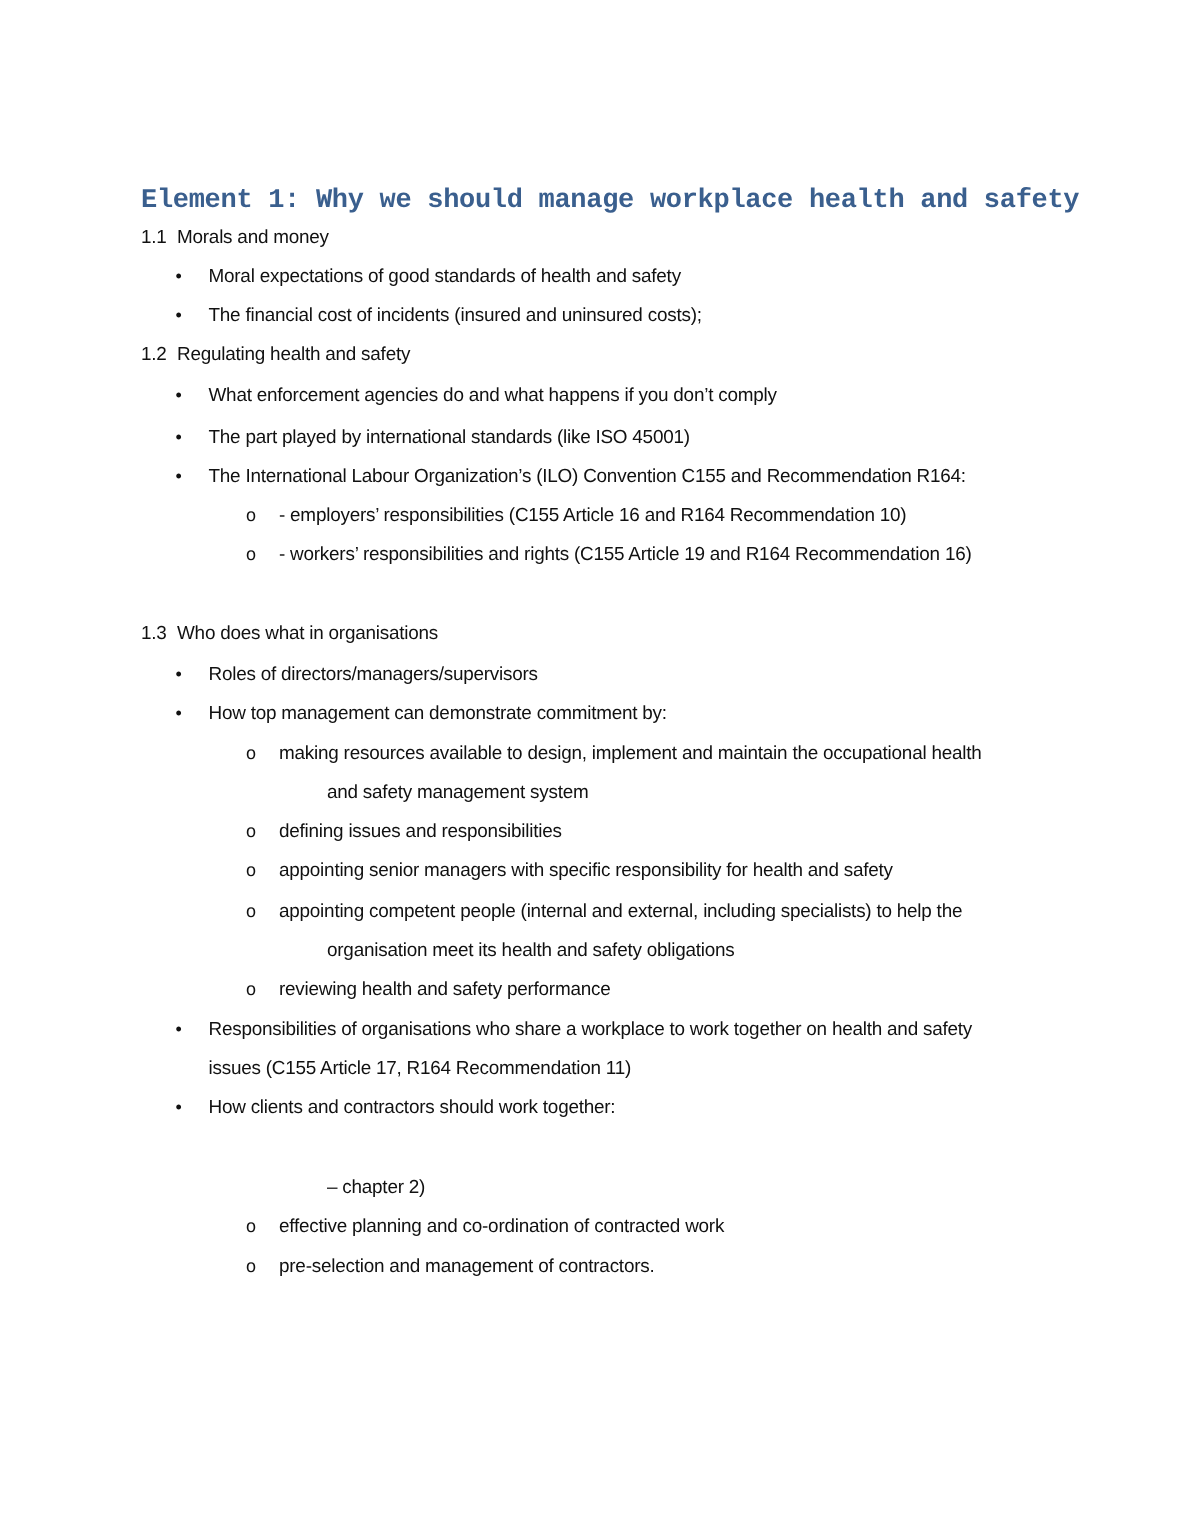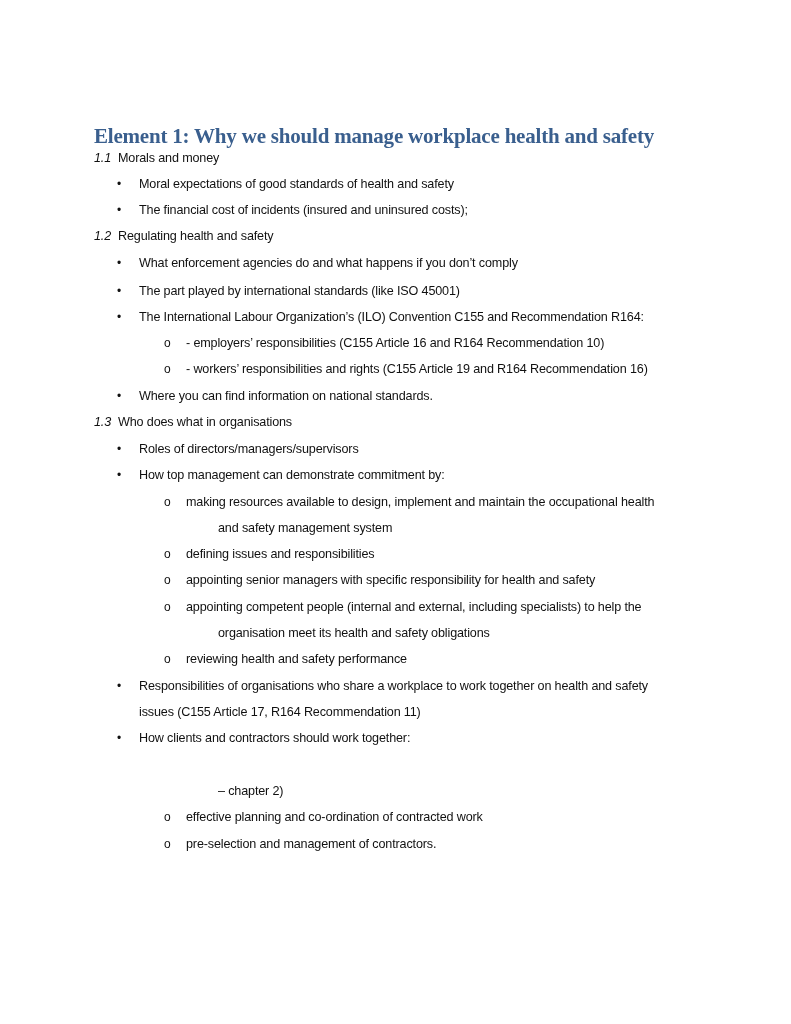--- a/index.html
+++ b/index.html
@@ -1,25 +1,25 @@
 <!DOCTYPE html>
 <html><head>
 <meta charset="utf-8">
 <style>
   html, body { margin: 0; padding: 0; background: #ffffff; }
   body { width: 791px; height: 1024px; position: relative; overflow: hidden;
          font-family: "Liberation Sans", "DejaVu Sans", sans-serif; color: #111; }
   .page { position: absolute; left: 0; top: 0; width: 791px; height: 1024px; }
   .heading { position: absolute; left: 94px; top: 124px; margin: 0;
-             font-family: Liberation Serif, serif;
-             font-weight: bold; font-size: 21px; color: #3a5f8e; letter-spacing: -0.2px;
+             font-family: Liberation Mono, monospace;
+             font-weight: bold; font-size: 18px; color: #3a5f8e; letter-spacing: -0.2px;
              white-space: nowrap; }
   .line { position: absolute; font-size: 12.6px; line-height: 16px; white-space: nowrap; letter-spacing: -0.15px; }
   .sec { left: 94px; }
-  .sec .num { display: inline-block; width: 24px; font-style: italic; }
+  .sec .num { display: inline-block; width: 24px; }
   .b1 { left: 117px; }
   .b1 .bullet { display: inline-block; width: 22px; font-size: 12px; }
   .b2 { left: 164px; }
   .b2 .bullet { display: inline-block; width: 22px; font-size: 12px; }
   .cont1 { left: 139px; text-align: right; }
   .cont2 { left: 186px; margin-left: 32px; }
 </style>
 </head>
 <body>
 
@@ -46,23 +46,20 @@
     <span class="bullet">•</span><span>The part played by international standards (like ISO 45001)</span>
   </div>
   <div class="line b1" style="top:309px">
     <span class="bullet">•</span><span>The International Labour Organization’s (ILO) Convention C155 and Recommendation R164:</span>
   </div>
   <div class="line b2" style="top:335px">
     <span class="bullet">o</span><span>- employers’ responsibilities (C155 Article 16 and R164 Recommendation 10)</span>
   </div>
   <div class="line b2" style="top:361px">
     <span class="bullet">o</span><span>- workers’ responsibilities and rights (C155 Article 19 and R164 Recommendation 16)</span>
-  </div>
-  <div class="line b1" style="top:388px">
-    <span class="bullet">•</span><span>Where you can find information on national standards.</span>
   </div>
 
   <div class="line sec" style="top:414px">
     <span class="num">1.3</span><span>Who does what in organisations</span>
   </div>
   <div class="line b1" style="top:441px">
     <span class="bullet">•</span><span>Roles of directors/managers/supervisors</span>
   </div>
   <div class="line b1" style="top:467px">
     <span class="bullet">•</span><span>How top management can demonstrate commitment by:</span>

